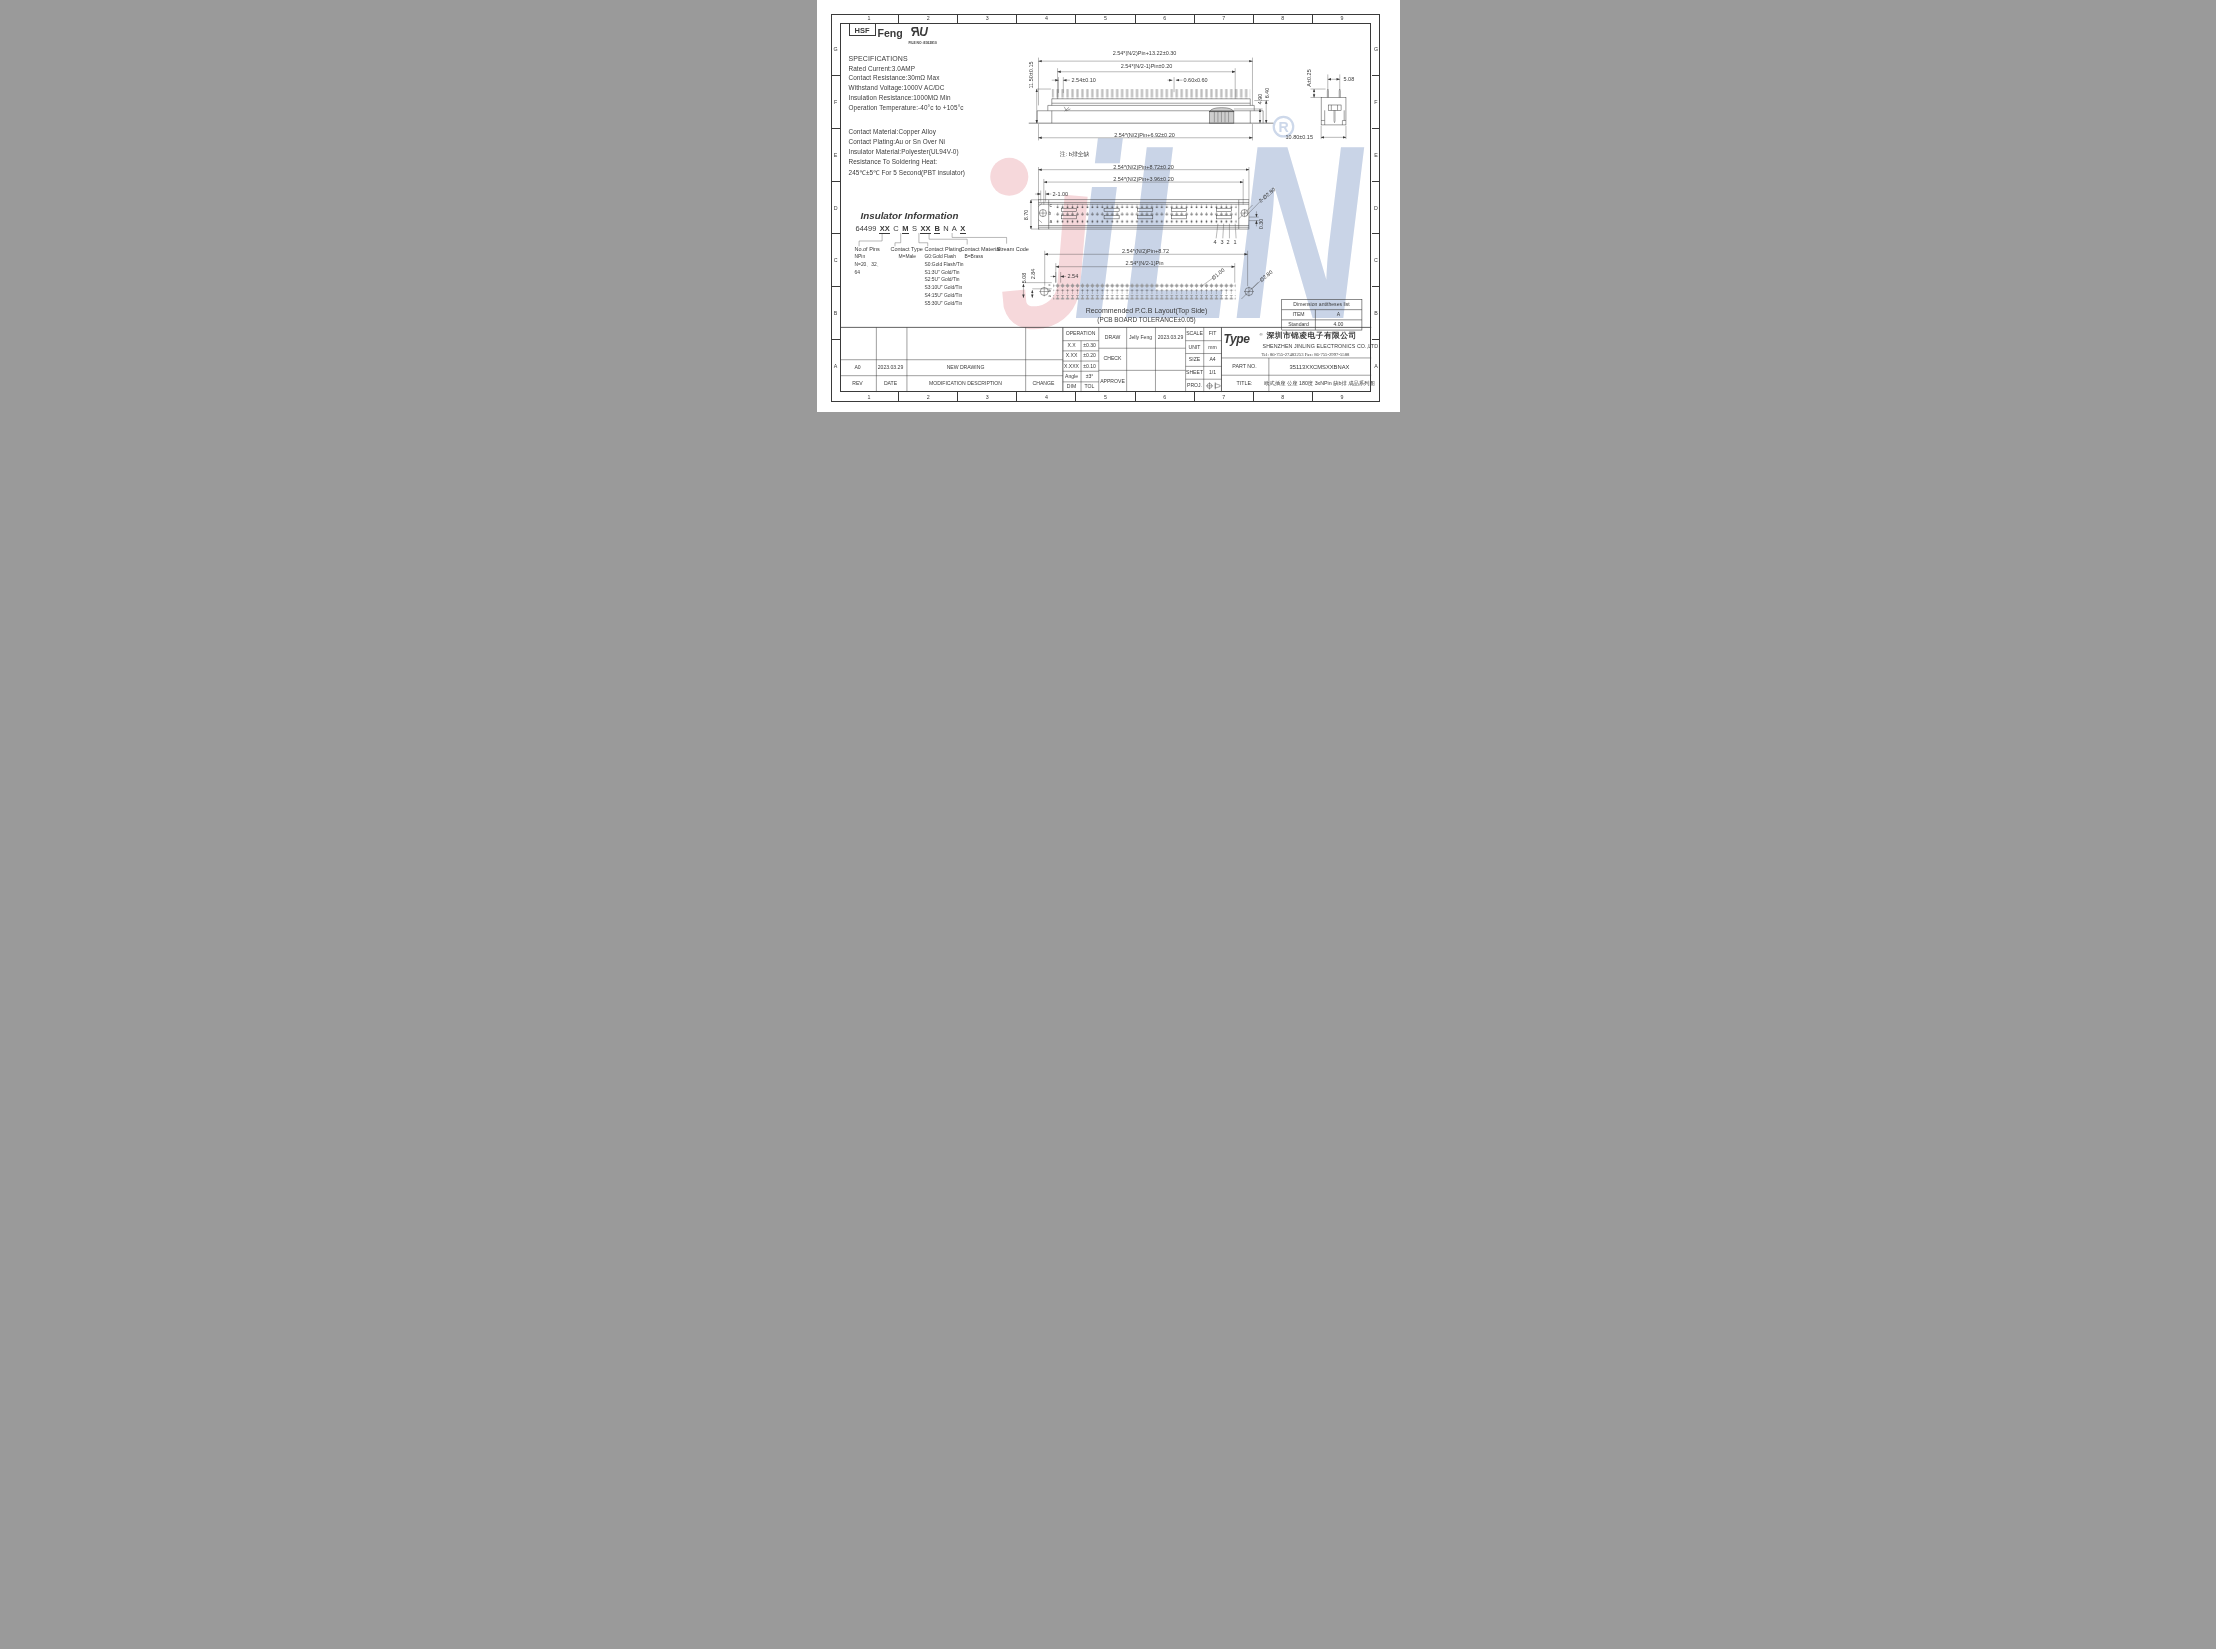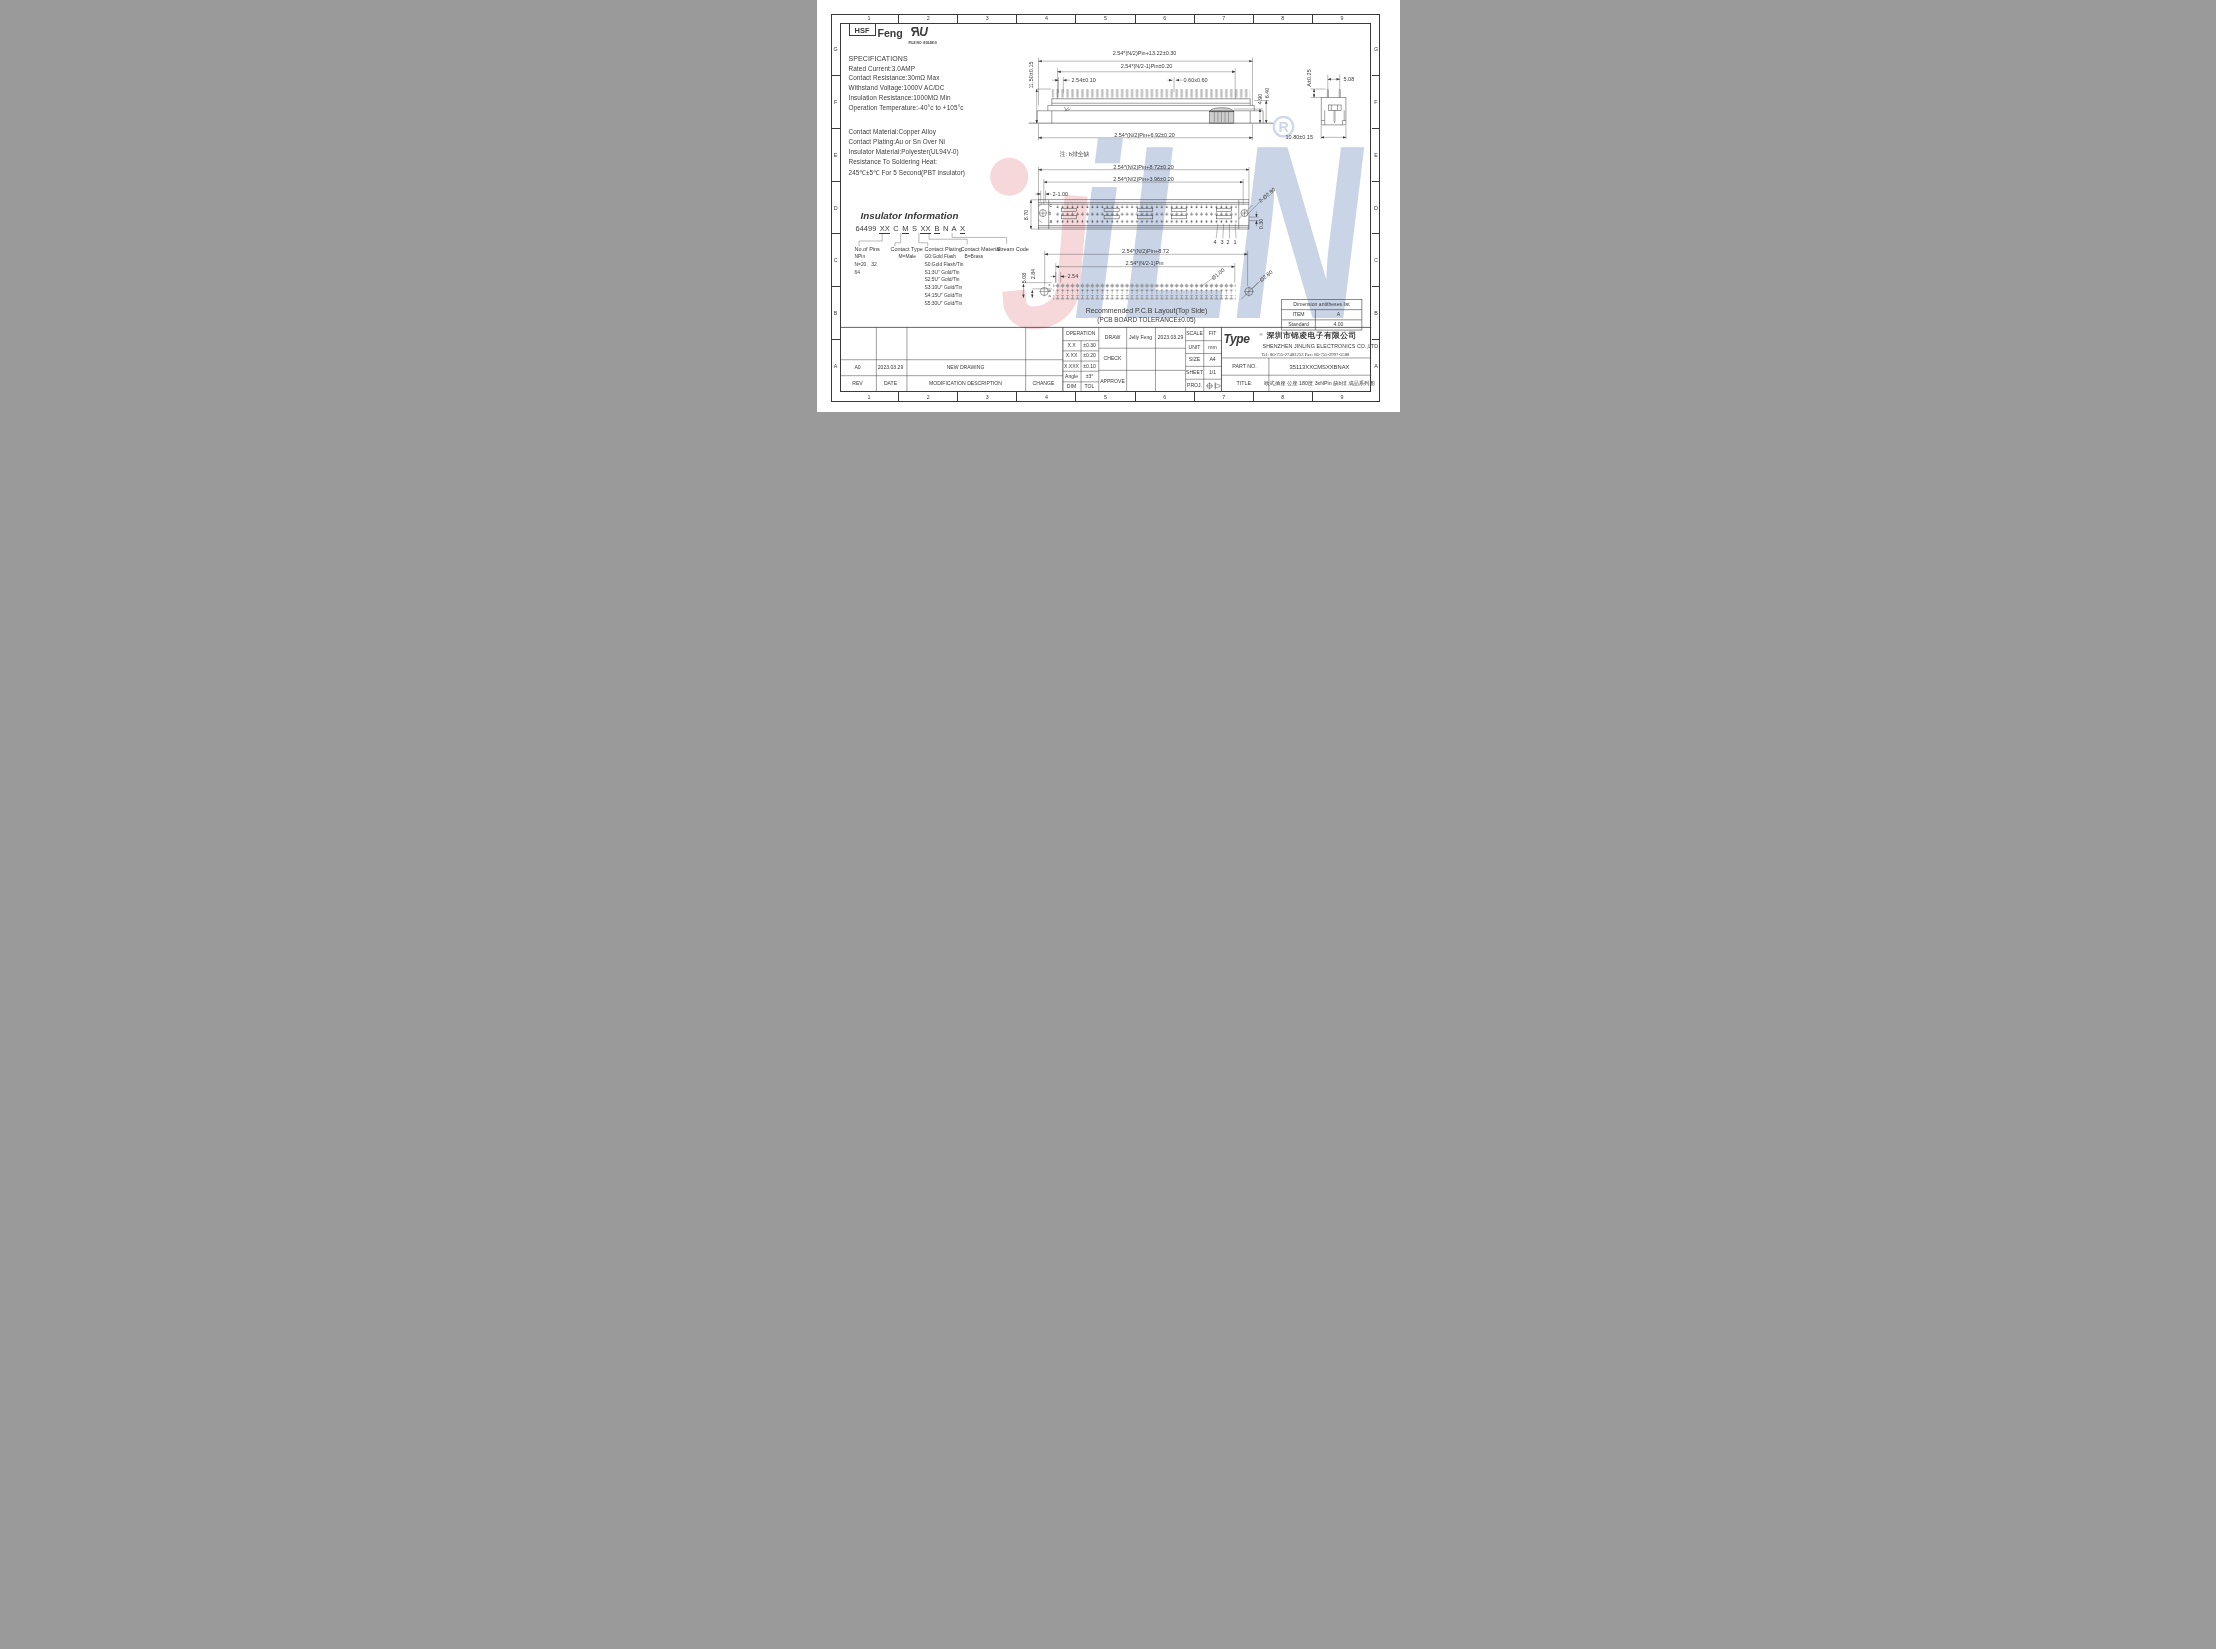--- a/index.html
+++ b/index.html
@@ -14,21 +14,21 @@
   .cc{transform:translate(-50%,-50%);}
   .r90{transform:translate(-50%,-50%) rotate(-90deg);}
   .r40{transform:translate(-50%,-50%) rotate(-40deg);}
   .spec{font-size:6.4px;letter-spacing:0.1px;}
   .ruler{position:absolute;display:flex;}
   .ruler>div{flex:1;display:flex;align-items:center;justify-content:center;font-size:5.3px;color:#3a3a3a;}
   .rh>div{border-right:0.5px solid #3a3a3a;} .rh>div:last-child{border-right:none;}
   .rv{flex-direction:column;} .rv>div{border-bottom:0.5px solid #3a3a3a;} .rv>div:last-child{border-bottom:none;}
   .code{position:absolute;left:39px;top:224px;display:flex;gap:3.1px;font-size:7.5px;}
   .code span{display:inline-block;}
-  .code .u{border-bottom:0.7px solid #3a3a3a;padding:0 0.4px 0.4px 0.4px;}
+  .code .u{border-bottom:0.7px solid #3a3a3a;padding:0 0.4px 0.4px 0.4px;font-weight:bold;}
   .hsfbox{position:absolute;left:32px;top:23px;width:25px;height:10.6px;border:1.3px solid #3a3a3a;
           display:flex;align-items:flex-end;justify-content:center;font-weight:bold;font-size:7.5px;}
   .flip{display:inline-block;transform:scaleX(-1);}
   .tbl{font-size:5.1px;}
 </style>
 </head>
 <body>
 
 <div class="sheet">
 

